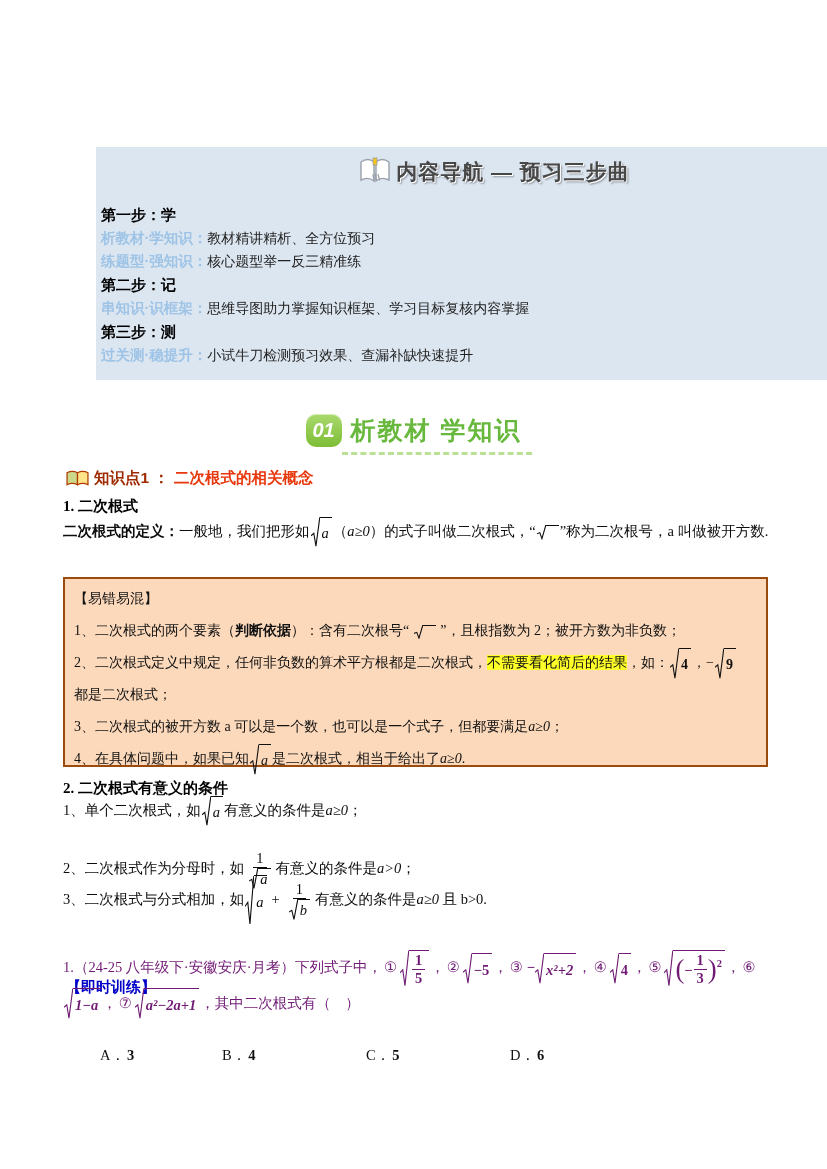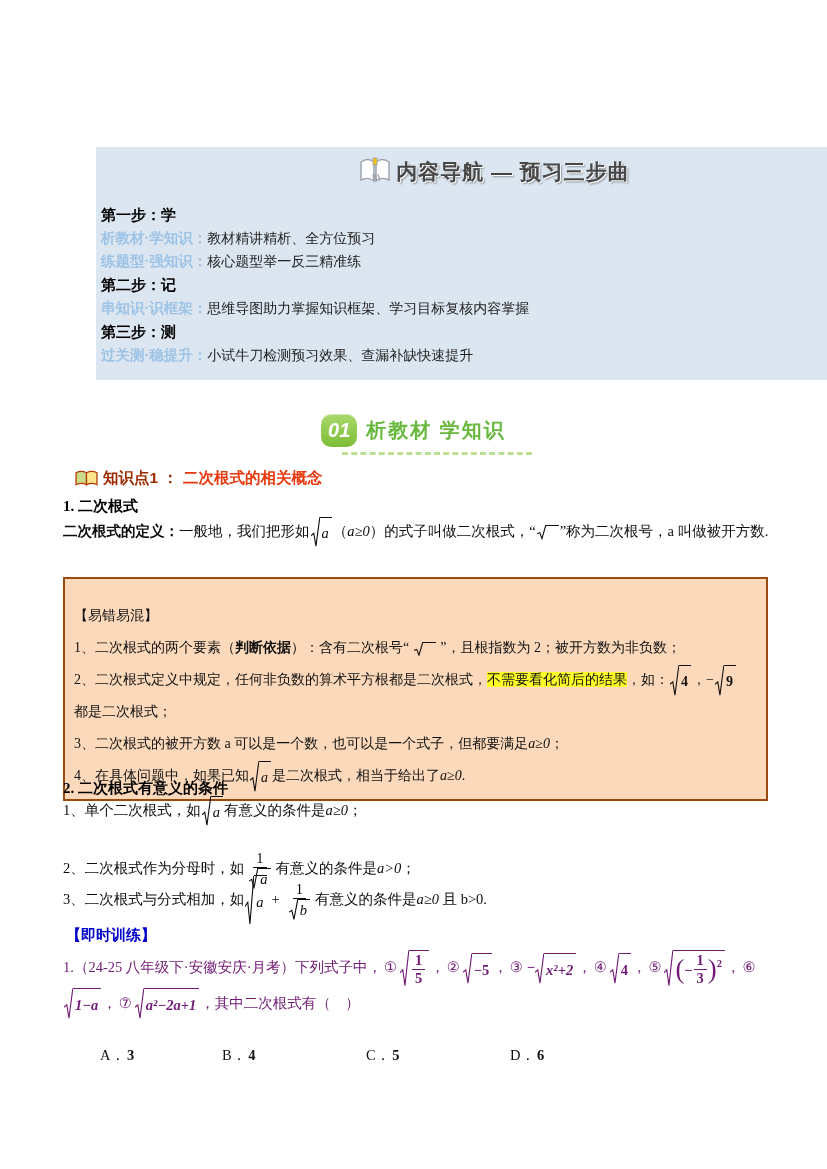--- a/index.html
+++ b/index.html
@@ -21,44 +21,44 @@
   .sub-label{font-size:14.5px;font-weight:bold;color:#9dc3e6;}
   .sub-desc{font-size:14px;color:#222;text-align:right;}
 
   
   .badge-row{position:absolute;top:414px;left:0;width:100%;display:flex;flex-direction:column;align-items:center;}
   .badge-inner{display:flex;align-items:center;gap:9px;}
   .badge-num{width:36px;height:33px;border-radius:10px;background:linear-gradient(180deg,#a9d96c,#7dbd37);
              display:flex;align-items:center;justify-content:center;color:#ffffff;font-weight:bold;
              font-style:italic;font-size:20px;font-family:"Liberation Sans",sans-serif;
              box-shadow:inset 0 1px 0 rgba(255,255,255,.5);}
-  .badge-title{font-family:"Liberation Sans","DejaVu Sans",sans-serif;font-size:20px;font-weight:bold;
+  .badge-title{font-family:"Liberation Sans","DejaVu Sans",sans-serif;font-size:25px;font-weight:bold;
                color:#67b83c;letter-spacing:2px;}
   .badge-dash{width:190px;border-top:3px dashed #b9e093;margin-top:5px;margin-left:46px;}
 
   
   .kp-row{position:absolute;left:66px;top:468px;display:flex;align-items:center;gap:5px;
-          font-family:"Liberation Sans","DejaVu Sans",sans-serif;font-size:15.5px;font-weight:bold;margin-left:9px;}
+          font-family:"Liberation Sans","DejaVu Sans",sans-serif;font-size:15.5px;font-weight:bold;}
   .kp-label{color:#9e2a00;}
   .kp-title{color:#e8380d;}
 
   
   .h-black{position:absolute;left:63px;font-size:15px;font-weight:bold;color:#000;}
   .para{position:absolute;left:63px;width:708px;font-size:14.5px;line-height:29px;color:#0d0d0d;}
   .b{font-weight:bold;}
   .mi{font-style:italic;}
 
   
   .caution{position:absolute;left:63px;top:577px;width:683px;height:176px;background:#fcd9bb;
-           border:2px solid #9c4b0f;padding:22px 9px;font-size:14px;line-height:30px;color:#111;}
+           border:2px solid #9c4b0f;padding:5px 9px;font-size:14px;line-height:30px;color:#111;}
   .caution p{margin:0 0 2px 0;}
   .hl{background:#ffff29;}
 
   
-  .training{position:absolute;left:66px;top:926px;font-family:"Liberation Sans",sans-serif;
+  .training{position:absolute;left:66px;top:978px;font-family:"Liberation Sans",sans-serif;
             font-size:15px;font-weight:bold;color:#0000c8;}
 
   
   .q{position:absolute;left:63px;top:950px;width:712px;font-size:14.5px;line-height:30px;color:#701a75;}
   .qi{margin:0 2px;font-weight:bold;}
   .qn{margin:0 2px;}
 
   .options-row{position:absolute;left:0;top:1046px;width:100%;height:22px;font-size:14.5px;}
   .opt{position:absolute;white-space:nowrap;}
   .opt .val{font-weight:bold;margin-left:2px;}

